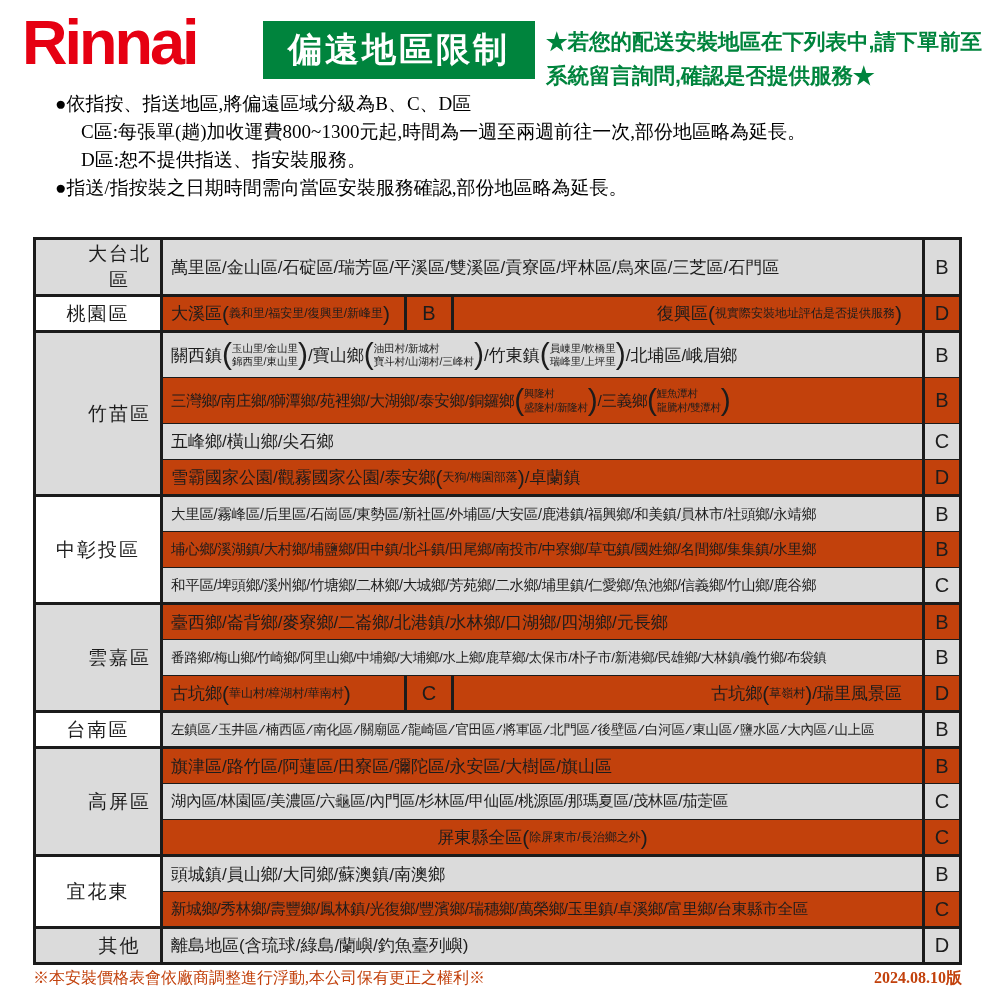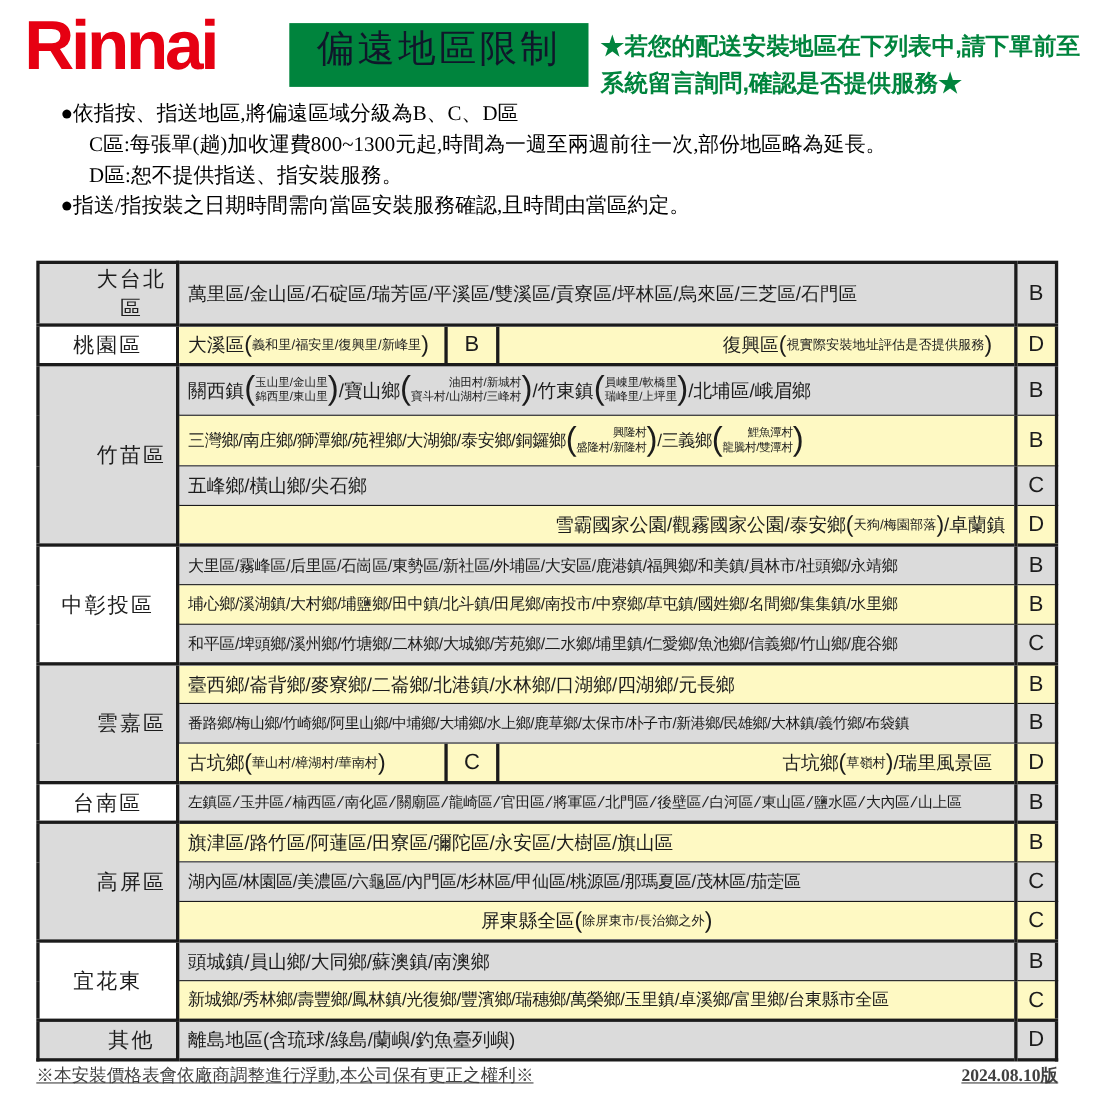--- a/index.html
+++ b/index.html
@@ -7,64 +7,64 @@
     width:1000px;height:1000px;position:relative;background:#ffffff;
     font-family:"Liberation Sans",sans-serif;color:#1c1c1c;overflow:hidden;
     --green:#00843D; --red:#E60012; --shade:#DBDBDB; --line:#1b1b1b;
   }
   .page{position:absolute;inset:0;}
 
   
   .logo{position:absolute;left:22px;top:6px;font-size:63px;font-weight:bold;
         color:var(--red);letter-spacing:-3px;}
   .title-badge{position:absolute;left:263px;top:21px;width:272px;height:58px;
-        background:var(--green);color:#0f172a;display:flex;align-items:flex-start;justify-content:center;
-        font-size:34px;font-weight:normal;letter-spacing:3px;}
+        background:var(--green);color:#ffffff;display:flex;align-items:center;justify-content:center;
+        font-size:34px;font-weight:bold;letter-spacing:3px;}
   .service-note{position:absolute;left:546px;top:25px;color:var(--green);
         font-size:21.5px;line-height:34px;font-weight:600;}
 
   
   .intro{position:absolute;left:55px;top:90px;font-family:"Liberation Serif",serif;
         font-size:19px;line-height:28px;color:#000000;white-space:nowrap;}
   .intro .indent{padding-left:26px;}
 
   
   table.region-table{position:absolute;left:33px;top:237px;width:929px;
         border-collapse:collapse;table-layout:fixed;border:3px solid var(--line);}
   td{border:1.5px solid var(--line);vertical-align:middle;}
   tr{height:36px;}
   tr.tall{height:46px;}
   tr.group-start td{border-top-width:3px;}
   td.region{border-right-width:3px;text-align:center;font-size:19px;letter-spacing:2px;background:#fff;}
   td.region.rshade{background:var(--shade);padding-left:44px;}
   td.grade{border-left-width:3px;text-align:center;font-size:20px;}
   td.content{padding:0 8px;white-space:nowrap;overflow:hidden;font-size:17px;margin-top:42px;}
   tr.shade td.content, tr.shade td.grade{background:var(--shade);}
-  tr.plain td.content, tr.plain td.grade{background:#fef9c3;}
+  tr.plain td.content, tr.plain td.grade{background:#c2410c;}
 
   
   td.content.split{padding:0;position:relative;}
   .split-wrap{position:absolute;inset:0;display:flex;align-items:stretch;}
   .sub1{width:225px;flex:none;display:flex;align-items:center;padding:0 8px;overflow:hidden;white-space:nowrap;}
   .mini-grade{width:44px;flex:none;border-left:3px solid var(--line);border-right:3px solid var(--line);
         display:flex;align-items:center;justify-content:center;font-size:20px;}
   .sub2{flex:1;display:flex;align-items:center;justify-content:flex-end;padding:0 20px;overflow:hidden;white-space:nowrap;}
 
   
   .seg-t{vertical-align:middle;}
   .seg-small{font-size:12px;vertical-align:middle;}
   .small-paren{font-size:21px;font-weight:300;vertical-align:middle;display:inline-block;line-height:1;}
   .seg-stack{display:inline-flex;flex-direction:column;font-size:10.5px;line-height:1.25;
-        vertical-align:middle;text-align:left;align-items:flex-end;}
+        vertical-align:middle;text-align:left;}
   .big-paren{font-size:30px;font-weight:200;vertical-align:middle;display:inline-block;line-height:1;
         position:relative;top:-1px;}
 
   
   .footer{position:absolute;left:33px;right:38px;top:968px;display:flex;
-        justify-content:space-between;font-family:"Liberation Serif",serif;font-size:16px;color:#404040;text-decoration:underline;}
+        justify-content:space-between;font-family:"Liberation Serif",serif;font-size:16px;color:#c2410c;}
   .footer .version{font-weight:bold;}
 </style>
 </head>
 <body style="--green: #00843D; --red: #E60012; --shade: #DBDBDB; --line: #1B1B1B;">
 
 <div class="page">
 
   <div class="logo">Rinnai</div>
 
   <div class="title-badge">
@@ -73,21 +73,21 @@
 
   <div class="service-note">
     <div>★若您的配送安裝地區在下列表中,請下單前至</div>
     <div>系統留言詢問,確認是否提供服務★</div>
   </div>
 
   <div class="intro">
     <div>●依指按、指送地區,將偏遠區域分級為B、C、D區</div>
     <div class="indent">C區:每張單(趟)加收運費800~1300元起,時間為一週至兩週前往一次,部份地區略為延長。</div>
     <div class="indent">D區:恕不提供指送、指安裝服務。</div>
-    <div>●指送/指按裝之日期時間需向當區安裝服務確認,且時間由當區約定。</div>
+    <div>●指送/指按裝之日期時間需向當區安裝服務確認,部份地區略為延長。</div>
   </div>
 
   <table class="region-table">
     <colgroup>
       <col style="width:127px">
         <col>
         <col style="width:37px">
     </colgroup>
     <tbody id="tbl-body">
         <tr class="shade group-start">
@@ -138,21 +138,21 @@
               <span>鯉魚潭村</span>
               <span>龍騰村/雙潭村</span>
             </span><span class="big-paren">)</span></td>
           <td class="grade">B</td>
         </tr>
         <tr class="shade">
           <td class="content" style="font-size: 17px;"><span class="seg-t">五峰鄉/橫山鄉/尖石鄉</span></td>
           <td class="grade">C</td>
         </tr>
         <tr class="plain">
-          <td class="content" style="font-size: 17px; text-align: right;"><span class="seg-t">雪霸國家公園/觀霧國家公園/泰安鄉</span><span class="small-paren">(</span><span class="seg-small">天狗/梅園部落</span><span class="small-paren">)</span><span class="seg-t">/卓蘭鎮</span></td>
+          <td class="content" style="font-size: 17px;"><span class="seg-t">雪霸國家公園/觀霧國家公園/泰安鄉</span><span class="small-paren">(</span><span class="seg-small">天狗/梅園部落</span><span class="small-paren">)</span><span class="seg-t">/卓蘭鎮</span></td>
           <td class="grade">D</td>
         </tr>
         <tr class="shade group-start">
           <td class="region" rowspan="3">中彰投區</td>
           <td class="content" style="font-size: 14.5px; letter-spacing: -0.3px;"><span class="seg-t">大里區/霧峰區/后里區/石崗區/東勢區/新社區/外埔區/大安區/鹿港鎮/福興鄉/和美鎮/員林市/社頭鄉/永靖鄉</span></td>
           <td class="grade">B</td>
         </tr>
         <tr class="plain">
           <td class="content" style="font-size: 14.5px; letter-spacing: -0.3px;"><span class="seg-t">埔心鄉/溪湖鎮/大村鄉/埔鹽鄉/田中鎮/北斗鎮/田尾鄉/南投市/中寮鄉/草屯鎮/國姓鄉/名間鄉/集集鎮/水里鄉</span></td>
           <td class="grade">B</td>

